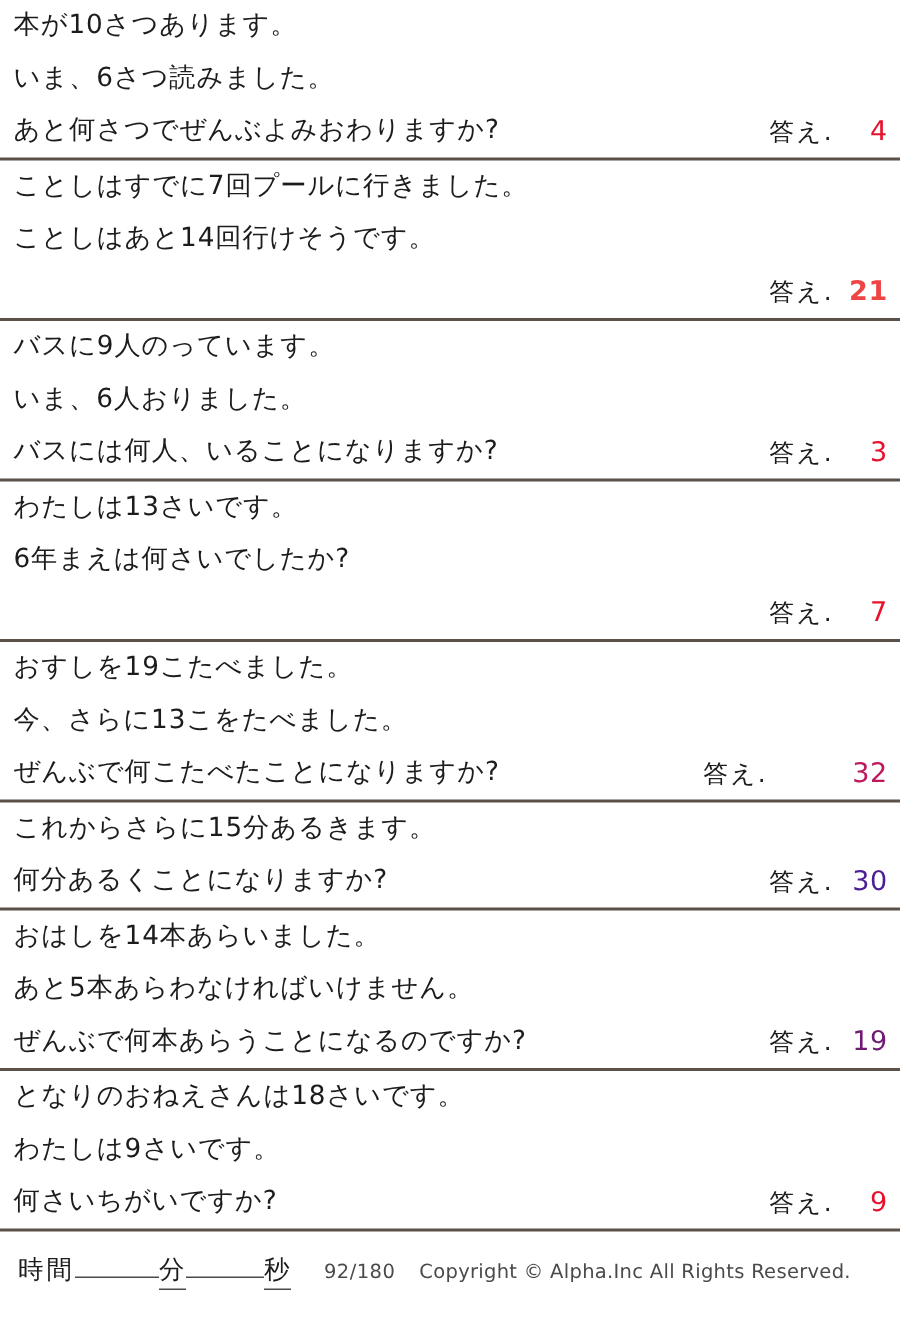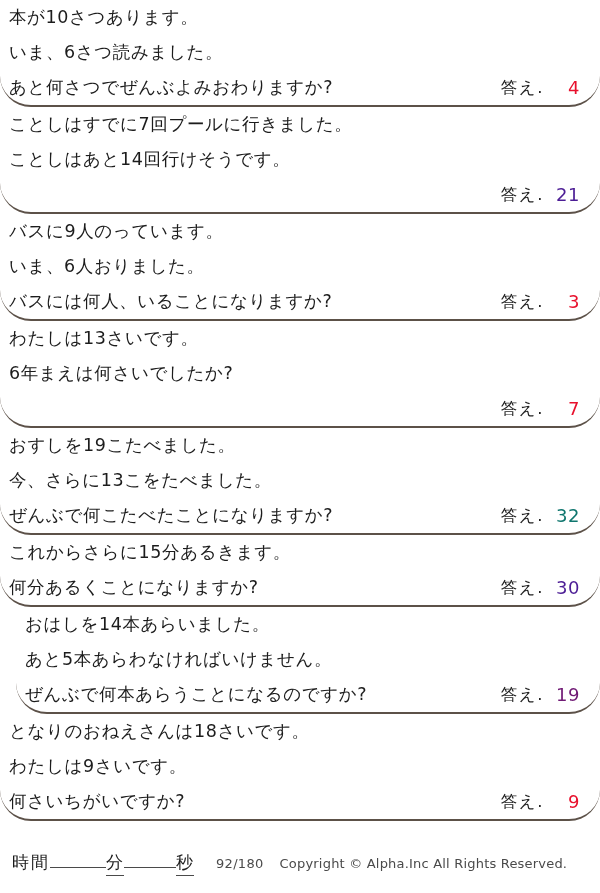--- a/index.html
+++ b/index.html
@@ -22,22 +22,21 @@
     height: 893px;
     position: relative;
     box-sizing: border-box;
   }
 
   
   .problem {
     position: relative;
     box-sizing: border-box;
     border-bottom: 2px solid #f9a8d4;
-    padding: 0 16px 0 0;
-    border-radius: 31px;
+    padding: 0 4px 0 0;
   }
 
   .qline {
     position: relative;
     height: 35px;
     line-height: 35px;
     padding-left: 9px;
     font-size: 17.5px;
     letter-spacing: 0.6px;
     white-space: nowrap;
@@ -69,21 +68,21 @@
     color: #e8112d;
     min-width: 30px;
     text-align: right;
     letter-spacing: 0.5px;
   }
 
   
   #footer {
     position: absolute;
     left: 0;
-    bottom: 0;
+    bottom: 16px;
     width: 600px;
     height: 60px;
   }
   .footer-inner {
     position: absolute;
     left: 0;
     top: 18px;
     width: 600px;
     display: flex;
     align-items: baseline;
@@ -134,21 +133,21 @@
         <div class="qline"><span>あと何さつでぜんぶよみおわりますか?</span><div class="ansbox">
             <span class="ans-label">答え.</span>
             <span class="ans-value" style="color: rgb(232, 17, 45);">4</span>
           </div></div>
       </div>
       <div class="problem" style="border-bottom-color: rgb(92, 81, 72);">
         <div class="qline"><span>ことしはすでに7回プールに行きました。</span></div>
         <div class="qline"><span>ことしはあと14回行けそうです。</span></div>
         <div class="qline"><div class="ansbox">
             <span class="ans-label">答え.</span>
-            <span class="ans-value" style="color: #4c1d95;">21</span>
+            <span class="ans-value" style="color: #ef4444; font-weight: bold;">21</span>
           </div></div>
       </div>
       <div class="problem" style="border-bottom-color: rgb(92, 81, 72);">
         <div class="qline"><span>バスに9人のっています。</span></div>
         <div class="qline"><span>いま、6人おりました。</span></div>
         <div class="qline"><span>バスには何人、いることになりますか?</span><div class="ansbox">
             <span class="ans-label">答え.</span>
             <span class="ans-value" style="color: rgb(232, 17, 45);">3</span>
           </div></div>
       </div>
@@ -158,31 +157,31 @@
         <div class="qline blank"><span></span><div class="ansbox">
             <span class="ans-label">答え.</span>
             <span class="ans-value" style="color: rgb(232, 17, 45);">7</span>
           </div></div>
       </div>
       <div class="problem" style="border-bottom-color: rgb(92, 81, 72);">
         <div class="qline"><span>おすしを19こたべました。</span></div>
         <div class="qline"><span>今、さらに13こをたべました。</span></div>
         <div class="qline"><span>ぜんぶで何こたべたことになりますか?</span><div class="ansbox">
             <span class="ans-label">答え.</span>
-            <span class="ans-value" style="color: #0f766e;">32</span>
+            <span class="ans-value" style="color: #be185d; margin-left: 44px;">32</span>
           </div></div>
       </div>
       <div class="problem" style="border-bottom-color: rgb(92, 81, 72);">
         <div class="qline"><span>これからさらに15分あるきます。</span></div>
         <div class="qline"><span>何分あるくことになりますか?</span><div class="ansbox">
             <span class="ans-label">答え.</span>
             <span class="ans-value" style="color: #4c1d95;">30</span>
           </div></div>
       </div>
-      <div class="problem" style="border-bottom-color: rgb(92, 81, 72); margin-left: 16px;">
+      <div class="problem" style="border-bottom-color: rgb(92, 81, 72);">
         <div class="qline"><span>おはしを14本あらいました。</span></div>
         <div class="qline"><span>あと5本あらわなければいけません。</span></div>
         <div class="qline"><span>ぜんぶで何本あらうことになるのですか?</span><div class="ansbox">
             <span class="ans-label">答え.</span>
             <span class="ans-value" style="color: #701a75;">19</span>
           </div></div>
       </div>
       <div class="problem" style="border-bottom-color: rgb(92, 81, 72);">
         <div class="qline"><span>となりのおねえさんは18さいです。</span></div>
         <div class="qline"><span>わたしは9さいです。</span></div>

